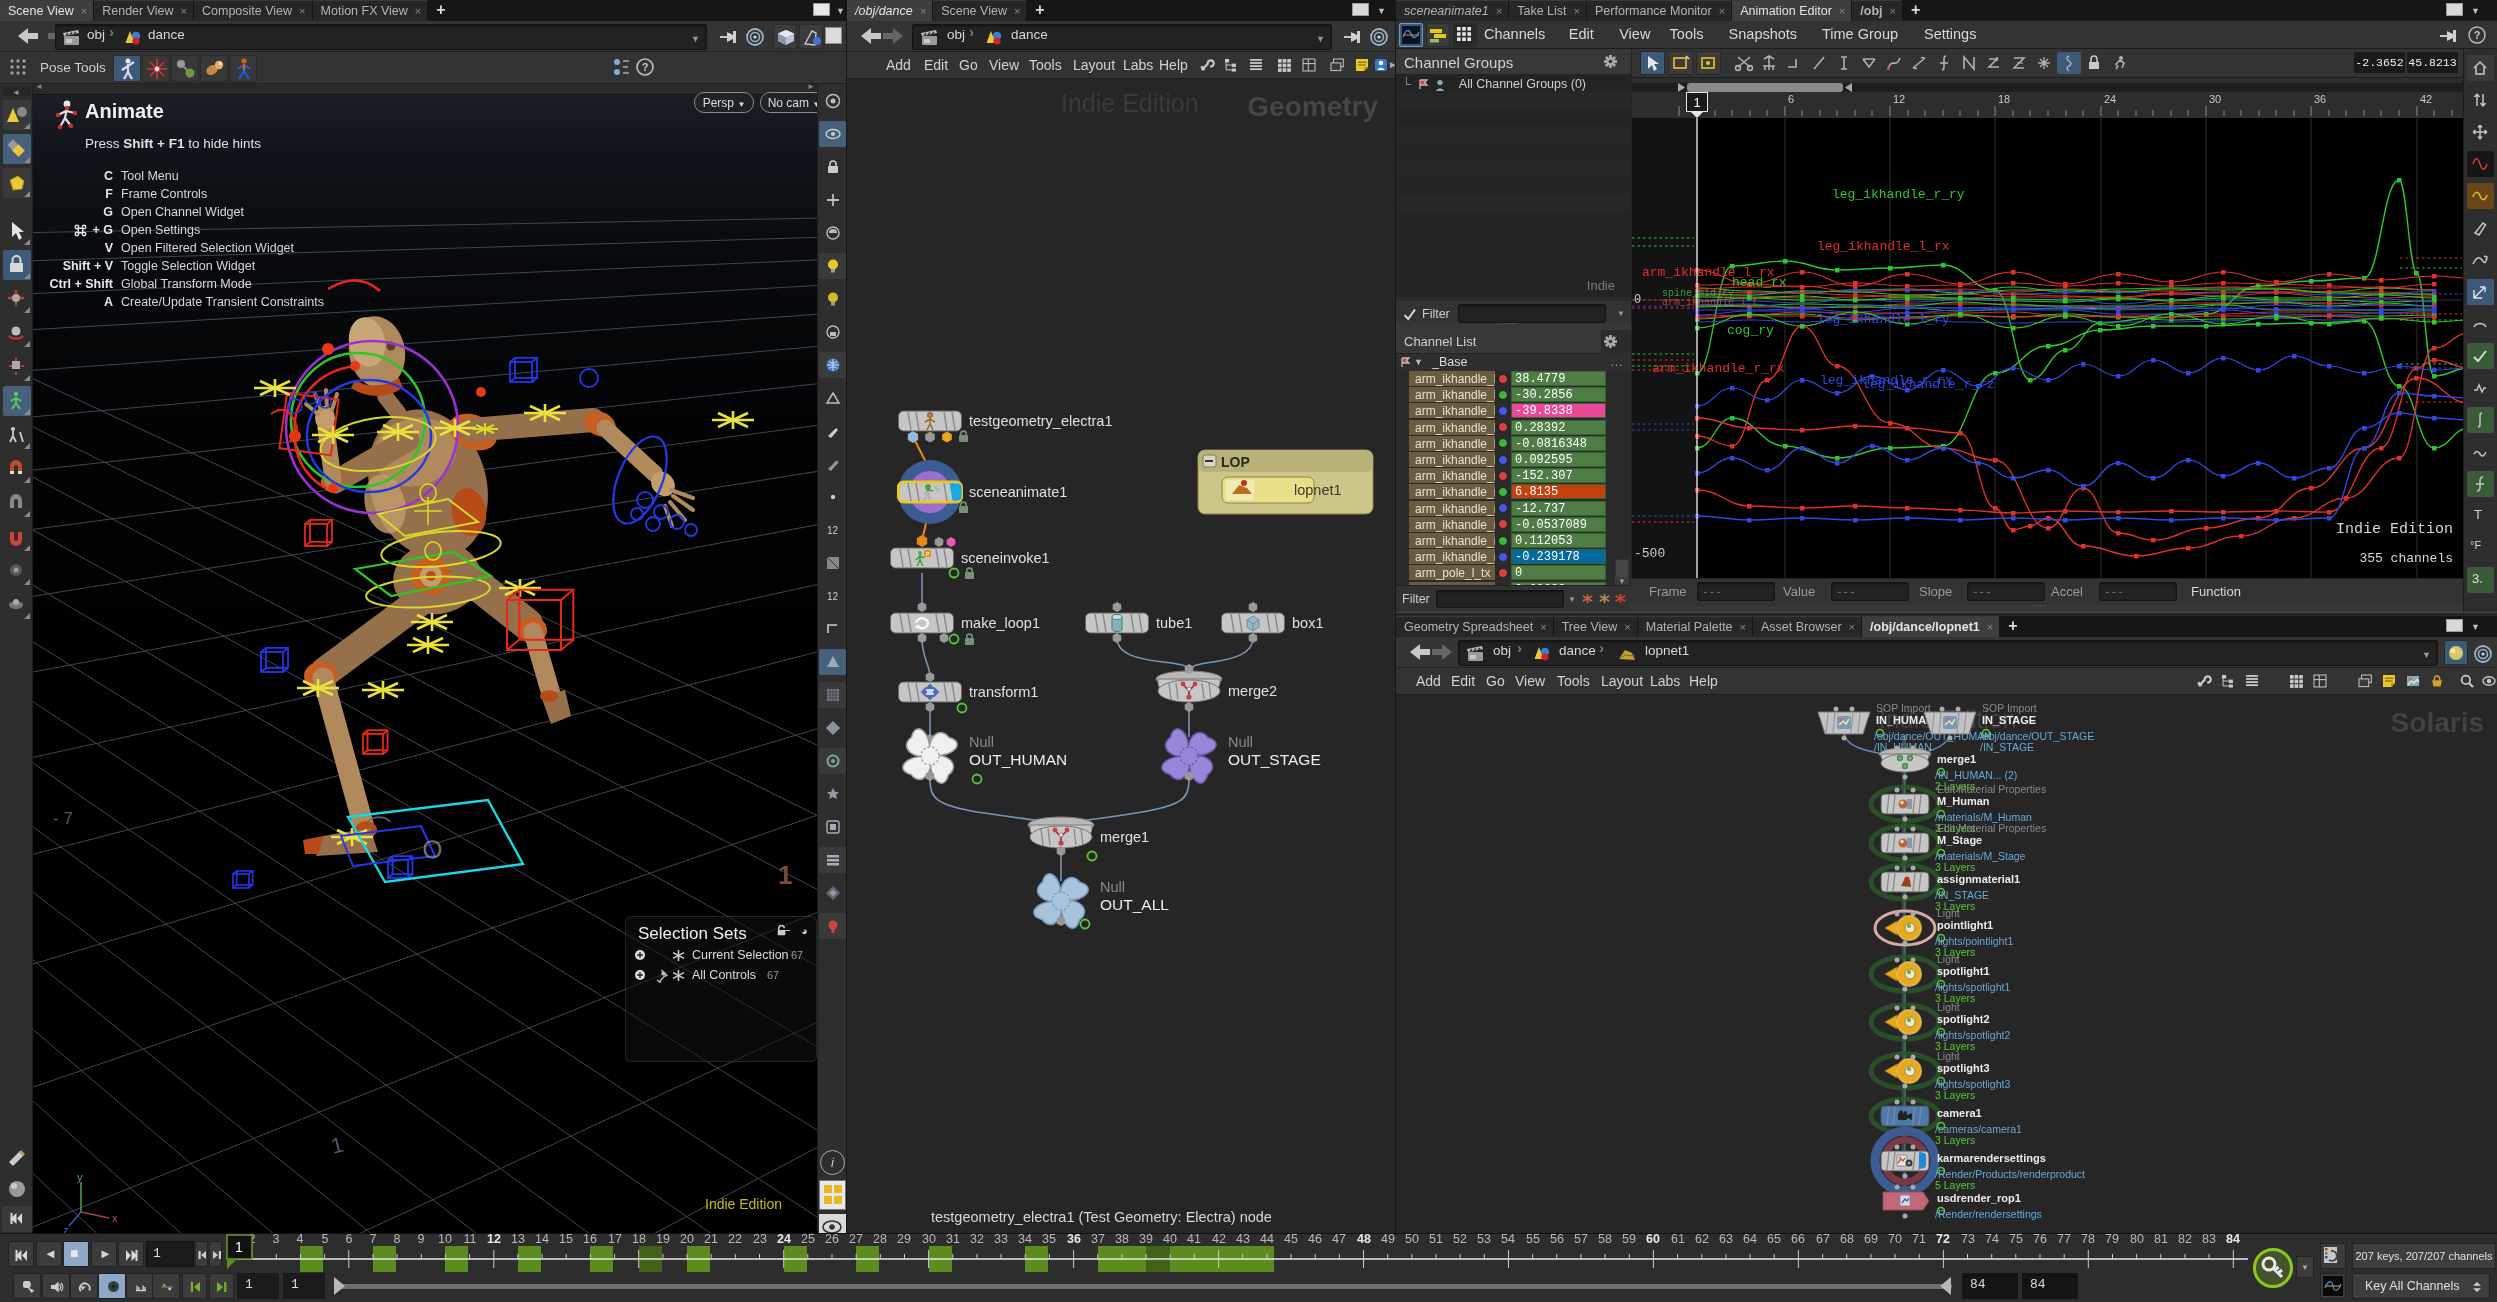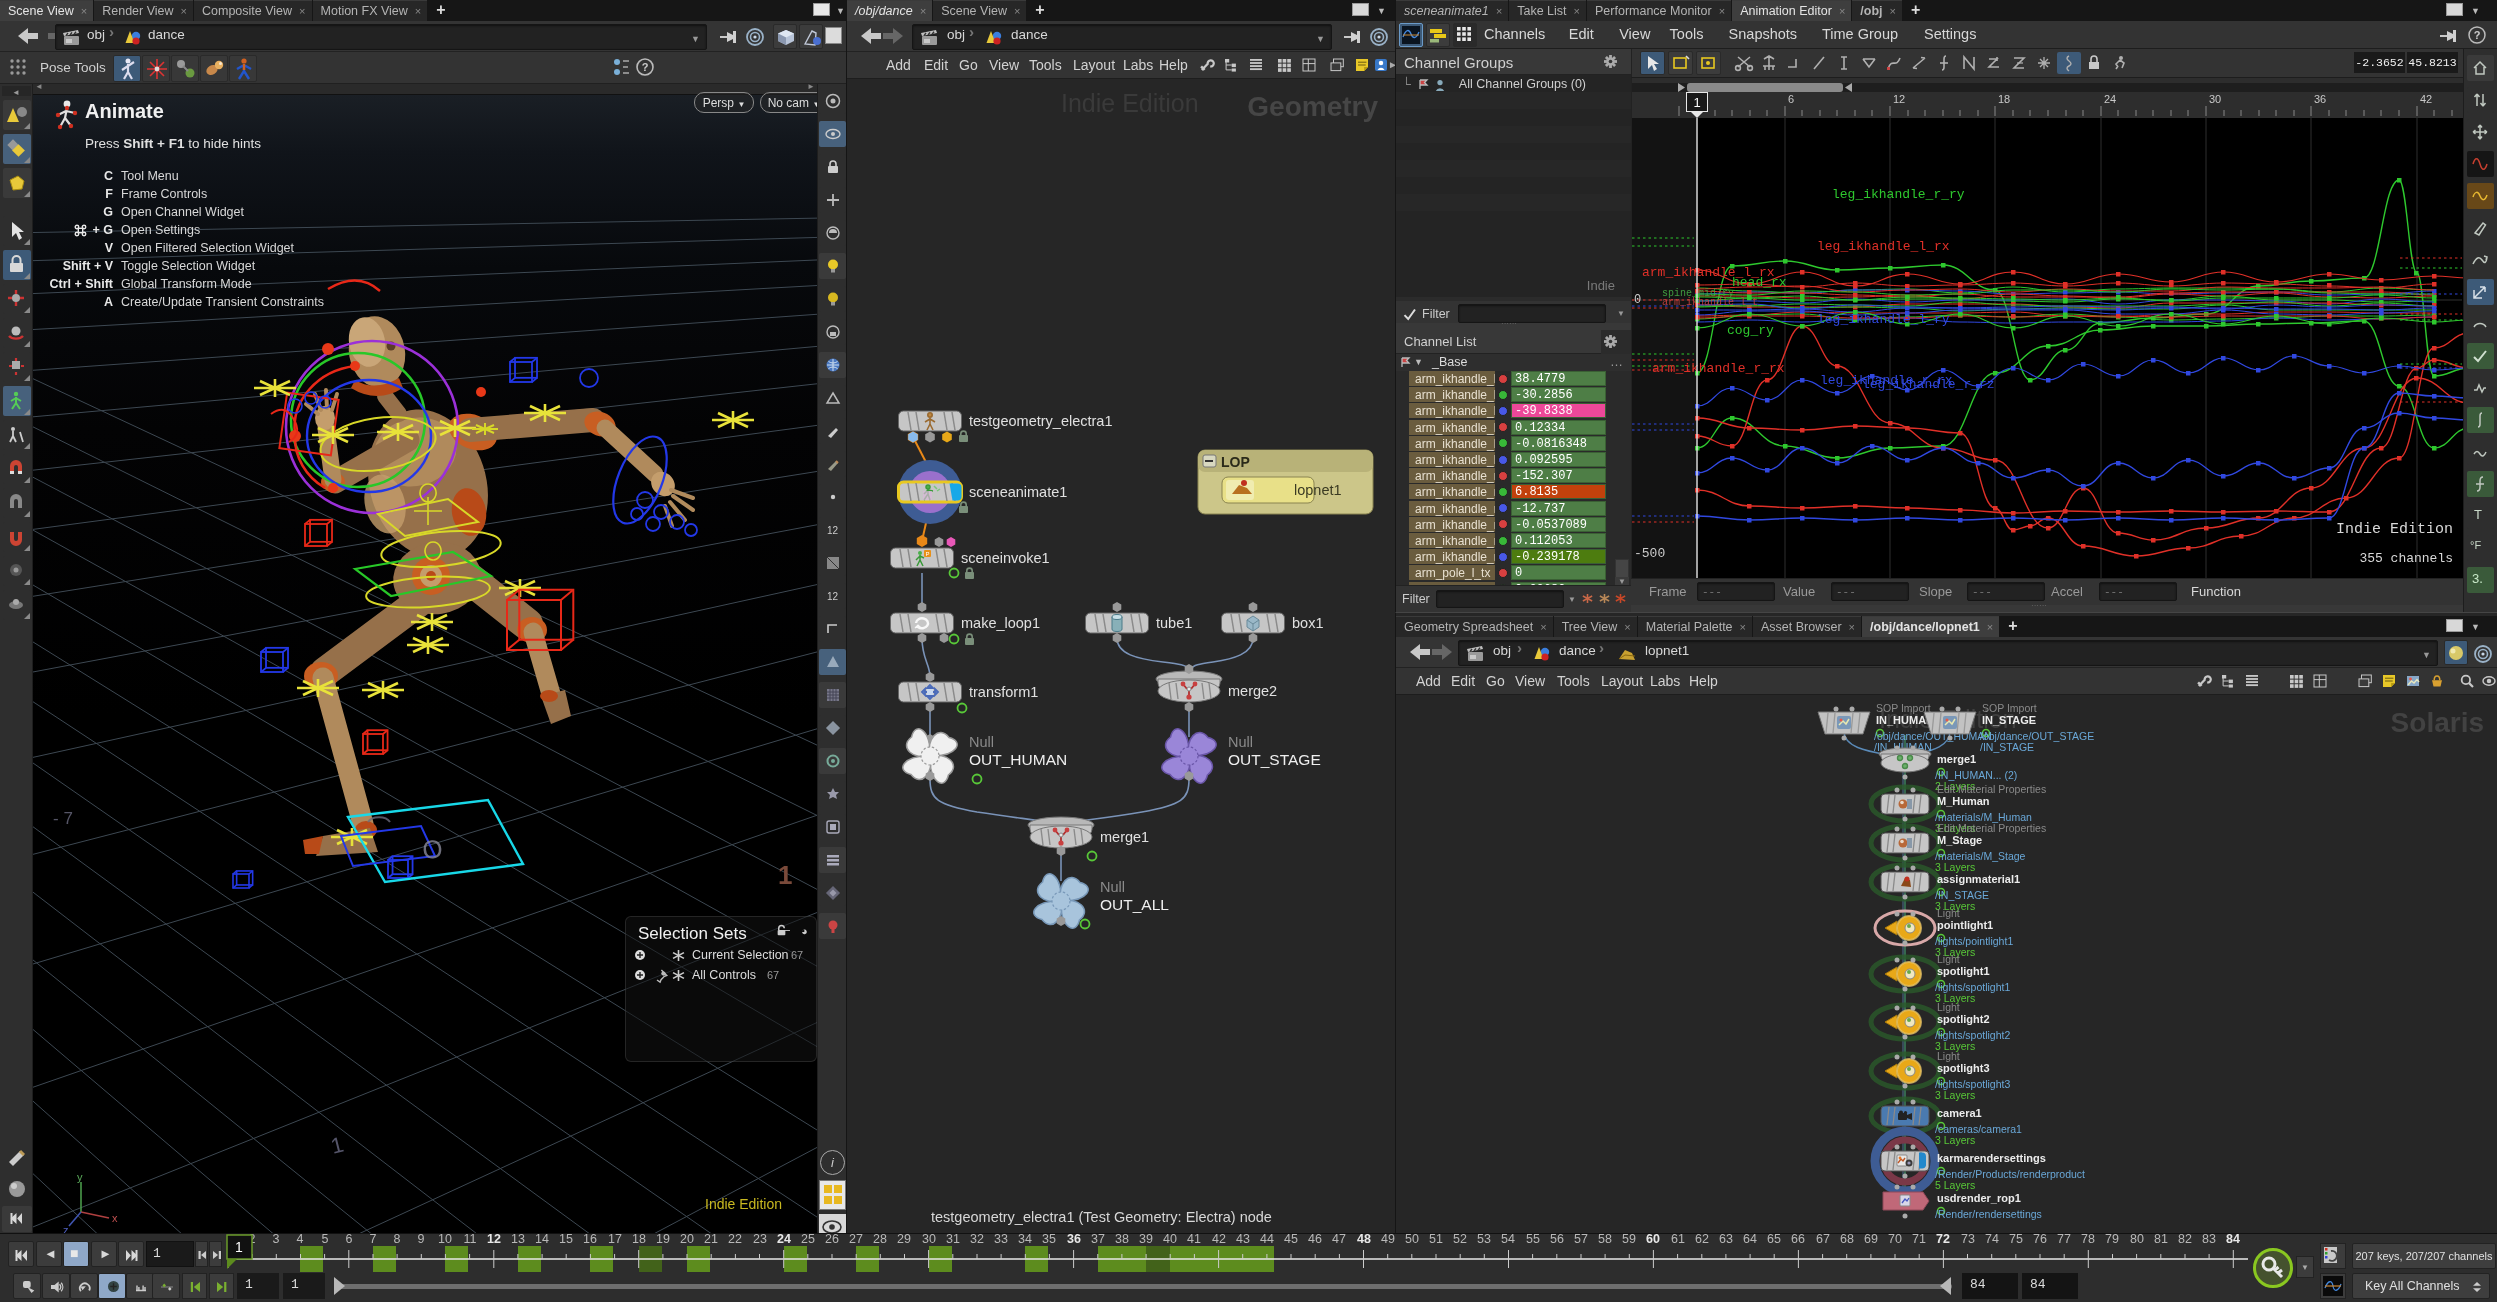--- a/index.html
+++ b/index.html
@@ -1269,21 +1269,21 @@
             <div class="abs" style="left:115px;top:0;width:95px;height:15px;background:#ec4899;border:1px solid #3a6034">
               <span class="mono" style="position:absolute;left:3px;top:0px;color:#fff;font-size:12px">-39.8338</span>
             </div>
           </div>
           <div class="abs" style="left:0;top:370.59999999999997px;width:235px;height:16.2px;background:#2a2a2a">
             <div class="abs" style="left:13px;top:0;width:86px;height:15px;background:#6a5c3e">
               <span style="position:absolute;left:6px;top:1px;color:#e8e0d0;font-size:12px;white-space:nowrap;overflow:hidden;width:80px">arm_ikhandle_l</span>
             </div>
             <div class="abs" style="left:102px;top:2.5px;width:10px;height:10px;border-radius:6px;background:#d84040;border:1px solid #222"></div>
             <div class="abs" style="left:115px;top:0;width:95px;height:15px;background:#4e7e46;border:1px solid #3a6034">
-              <span class="mono" style="position:absolute;left:3px;top:0px;color:#fff;font-size:12px">0.12334</span>
+              <span class="mono" style="position:absolute;left:3px;top:0px;color:#fff;font-size:12px">0.28392</span>
             </div>
           </div>
           <div class="abs" style="left:0;top:386.79999999999995px;width:235px;height:16.2px;background:#2a2a2a">
             <div class="abs" style="left:13px;top:0;width:86px;height:15px;background:#6a5c3e">
               <span style="position:absolute;left:6px;top:1px;color:#e8e0d0;font-size:12px;white-space:nowrap;overflow:hidden;width:80px">arm_ikhandle_l</span>
             </div>
             <div class="abs" style="left:102px;top:2.5px;width:10px;height:10px;border-radius:6px;background:#38b838;border:1px solid #222"></div>
             <div class="abs" style="left:115px;top:0;width:95px;height:15px;background:#4e7e46;border:1px solid #3a6034">
               <span class="mono" style="position:absolute;left:3px;top:0px;color:#fff;font-size:12px">-0.0816348</span>
             </div>
@@ -1340,21 +1340,21 @@
             <div class="abs" style="left:102px;top:2.5px;width:10px;height:10px;border-radius:6px;background:#38b838;border:1px solid #222"></div>
             <div class="abs" style="left:115px;top:0;width:95px;height:15px;background:#4e7e46;border:1px solid #3a6034">
               <span class="mono" style="position:absolute;left:3px;top:0px;color:#fff;font-size:12px">0.112053</span>
             </div>
           </div>
           <div class="abs" style="left:0;top:500.1999999999999px;width:235px;height:16.2px;background:#2a2a2a">
             <div class="abs" style="left:13px;top:0;width:86px;height:15px;background:#6a5c3e">
               <span style="position:absolute;left:6px;top:1px;color:#e8e0d0;font-size:12px;white-space:nowrap;overflow:hidden;width:80px">arm_ikhandle_r</span>
             </div>
             <div class="abs" style="left:102px;top:2.5px;width:10px;height:10px;border-radius:6px;background:#4858e8;border:1px solid #222"></div>
-            <div class="abs" style="left:115px;top:0;width:95px;height:15px;background:#4d7c0f;border:1px solid #3a6034">
+            <div class="abs" style="left:115px;top:0;width:95px;height:15px;background:#0369a1;border:1px solid #3a6034">
               <span class="mono" style="position:absolute;left:3px;top:0px;color:#fff;font-size:12px">-0.239178</span>
             </div>
           </div>
           <div class="abs" style="left:0;top:516.3999999999999px;width:235px;height:16.2px;background:#2a2a2a">
             <div class="abs" style="left:13px;top:0;width:86px;height:15px;background:#6a5c3e">
               <span style="position:absolute;left:6px;top:1px;color:#e8e0d0;font-size:12px;white-space:nowrap;overflow:hidden;width:80px">arm_pole_l_tx</span>
             </div>
             <div class="abs" style="left:102px;top:2.5px;width:10px;height:10px;border-radius:6px;background:#d84040;border:1px solid #222"></div>
             <div class="abs" style="left:115px;top:0;width:95px;height:15px;background:#4e7e46;border:1px solid #3a6034">
               <span class="mono" style="position:absolute;left:3px;top:0px;color:#fff;font-size:12px">0</span>

